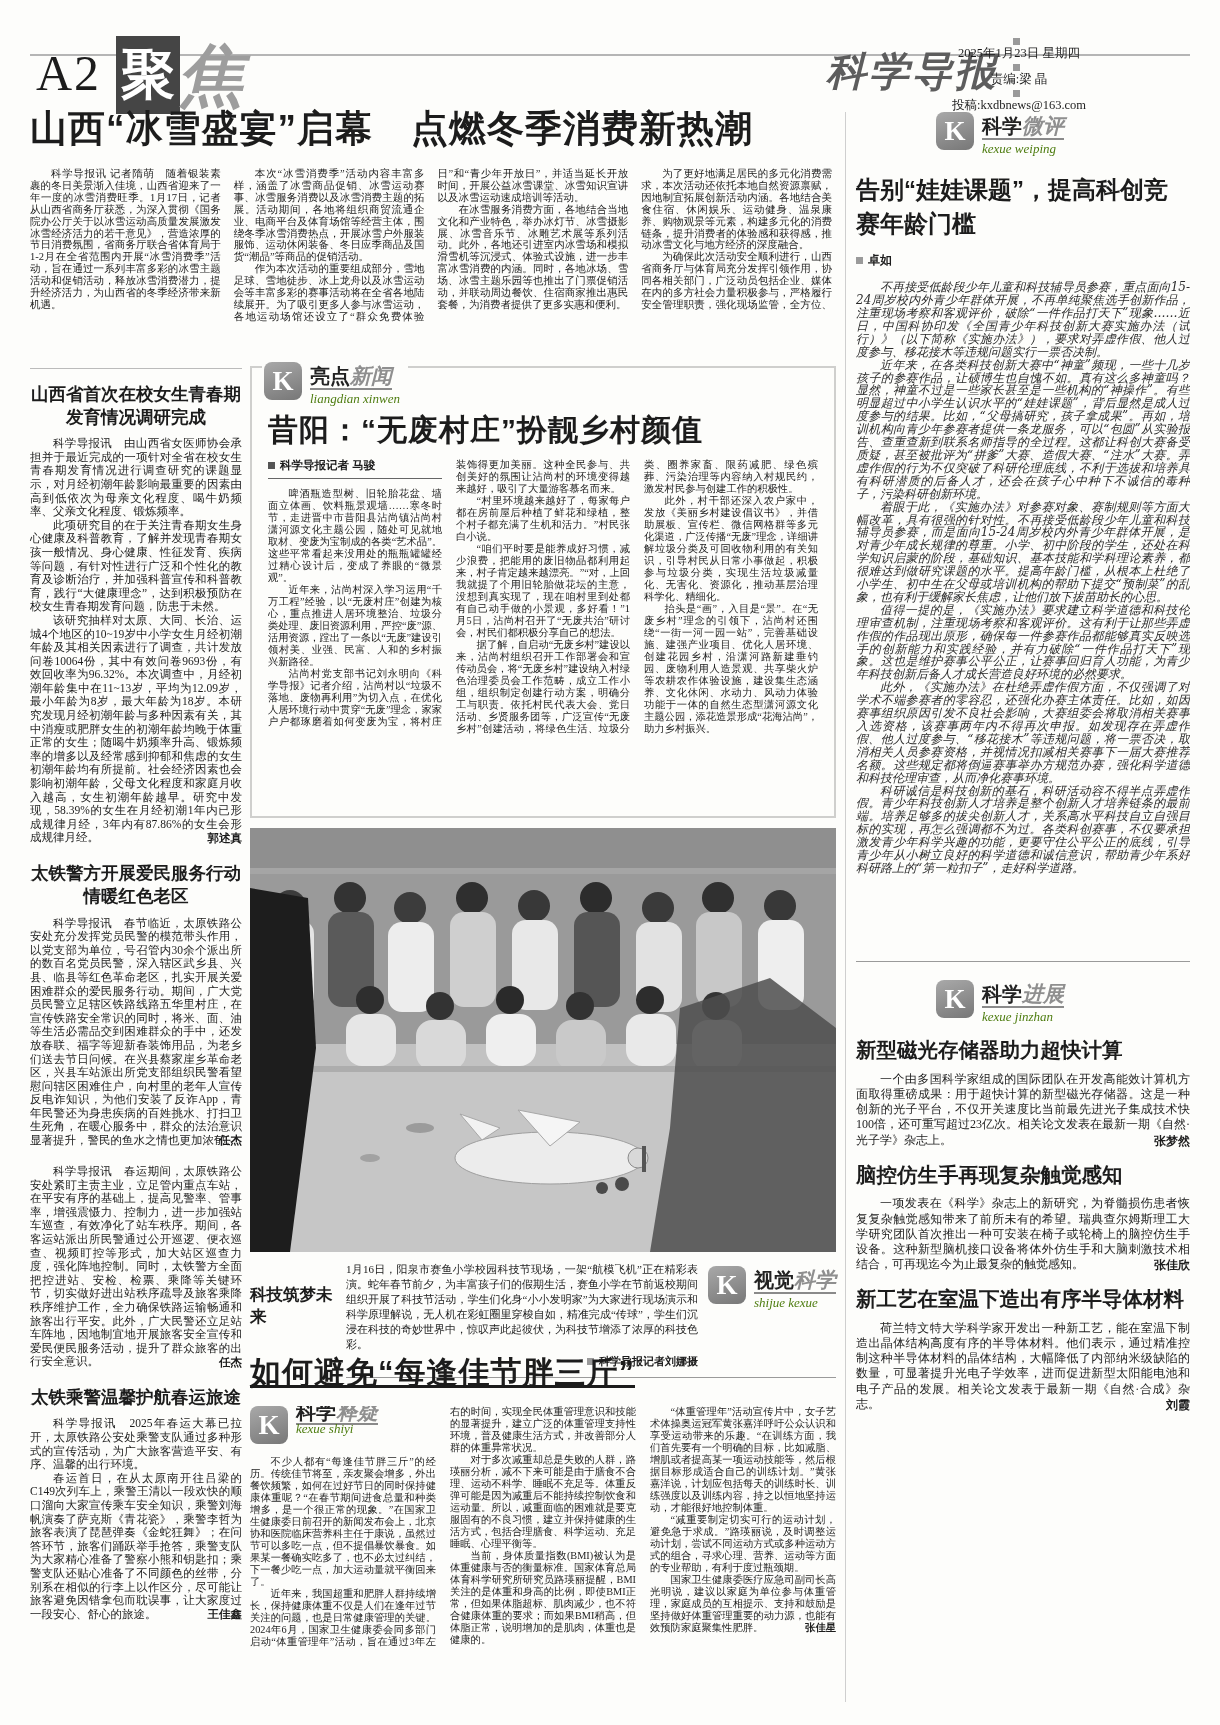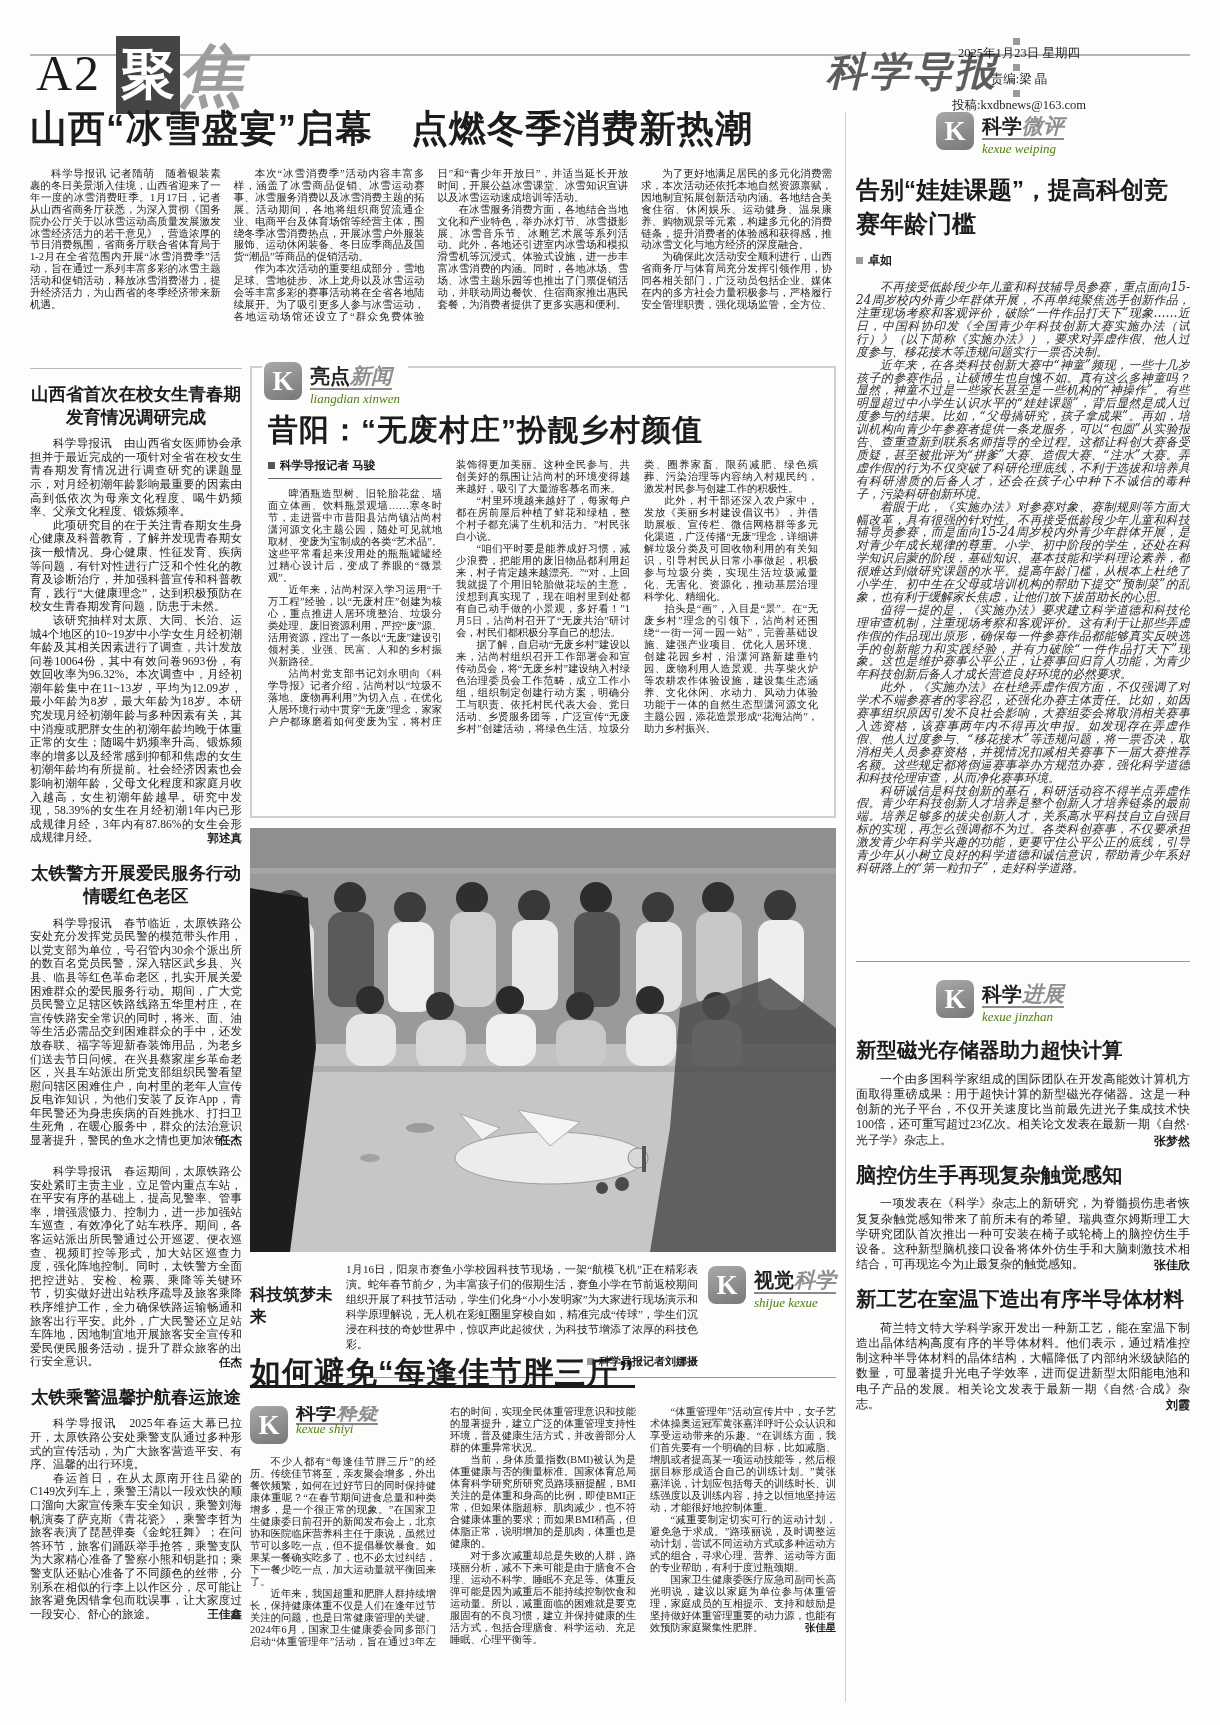--- a/index.html
+++ b/index.html
@@ -283,22 +283,22 @@
       <div class="ktag">
         <span class="kicon">K</span>
         <span>
           <span class="ktxt"><span class="t1">科学</span><span class="t2">释疑</span></span>
           <div class="kpy">kexue shiyi</div>
         </span>
       </div>
       <div>
           <p>不少人都有“每逢佳节胖三斤”的经历。传统佳节将至，亲友聚会增多，外出餐饮频繁，如何在过好节日的同时保持健康体重呢？“在春节期间进食总量和种类增多，是一个很正常的现象。”在国家卫生健康委日前召开的新闻发布会上，北京协和医院临床营养科主任于康说，虽然过节可以多吃一点，但不提倡暴饮暴食。如果某一餐确实吃多了，也不必太过纠结，下一餐少吃一点，加大运动量就平衡回来了。</p>
           <p>近年来，我国超重和肥胖人群持续增长，保持健康体重不仅是人们在逢年过节关注的问题，也是日常健康管理的关键。2024年6月，国家卫生健康委会同多部门启动“体重管理年”活动，旨在通过3年左右的时间，实现全民体重管理意识和技能的显著提升，建立广泛的体重管理支持性环境，普及健康生活方式，并改善部分人群的体重异常状况。</p>
+          <p>对于多次减重却总是失败的人群，路瑛丽分析，减不下来可能是由于膳食不合理、运动不科学、睡眠不充足等。体重反弹可能是因为减重后不能持续控制饮食和运动量。所以，减重面临的困难就是要克服固有的不良习惯，建立并保持健康的生活方式，包括合理膳食、科学运动、充足睡眠、心理平衡等。</p>
           <p>当前，身体质量指数(BMI)被认为是体重健康与否的衡量标准。国家体育总局体育科学研究所研究员路瑛丽提醒，BMI关注的是体重和身高的比例，即使BMI正常，但如果体脂超标、肌肉减少，也不符合健康体重的要求；而如果BMI稍高，但体脂正常，说明增加的是肌肉，体重也是健康的。</p>
-          <p>对于多次减重却总是失败的人群，路瑛丽分析，减不下来可能是由于膳食不合理、运动不科学、睡眠不充足等。体重反弹可能是因为减重后不能持续控制饮食和运动量。所以，减重面临的困难就是要克服固有的不良习惯，建立并保持健康的生活方式，包括合理膳食、科学运动、充足睡眠、心理平衡等。</p>
           <p>“体重管理年”活动宣传片中，女子艺术体操奥运冠军黄张嘉洋呼吁公众认识和享受运动带来的乐趣。“在训练方面，我们首先要有一个明确的目标，比如减脂、增肌或者提高某一项运动技能等，然后根据目标形成适合自己的训练计划。”黄张嘉洋说，计划应包括每天的训练时长、训练强度以及训练内容，持之以恒地坚持运动，才能很好地控制体重。</p>
           <p>“减重要制定切实可行的运动计划，避免急于求成。”路瑛丽说，及时调整运动计划，尝试不同运动方式或多种运动方式的组合，寻求心理、营养、运动等方面的专业帮助，有利于度过瓶颈期。</p>
           <p>国家卫生健康委医疗应急司副司长高光明说，建议以家庭为单位参与体重管理，家庭成员的互相提示、支持和鼓励是坚持做好体重管理重要的动力源，也能有效预防家庭聚集性肥胖。</p>
         </div>
       <p class="sig">张佳星</p>
     </div>
   </div>
 
   <div class="rcol">
     <div class="ktag center">

